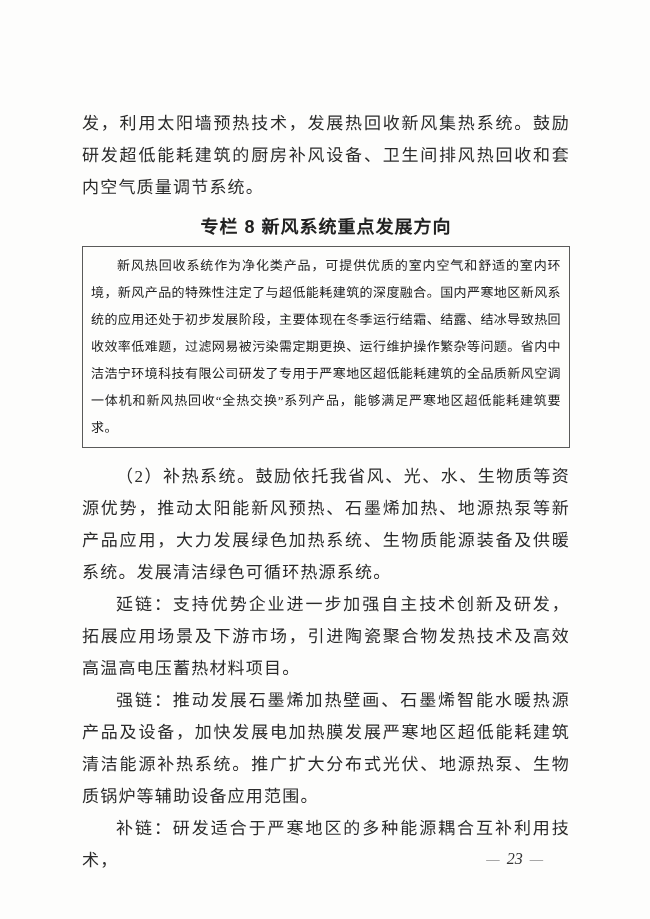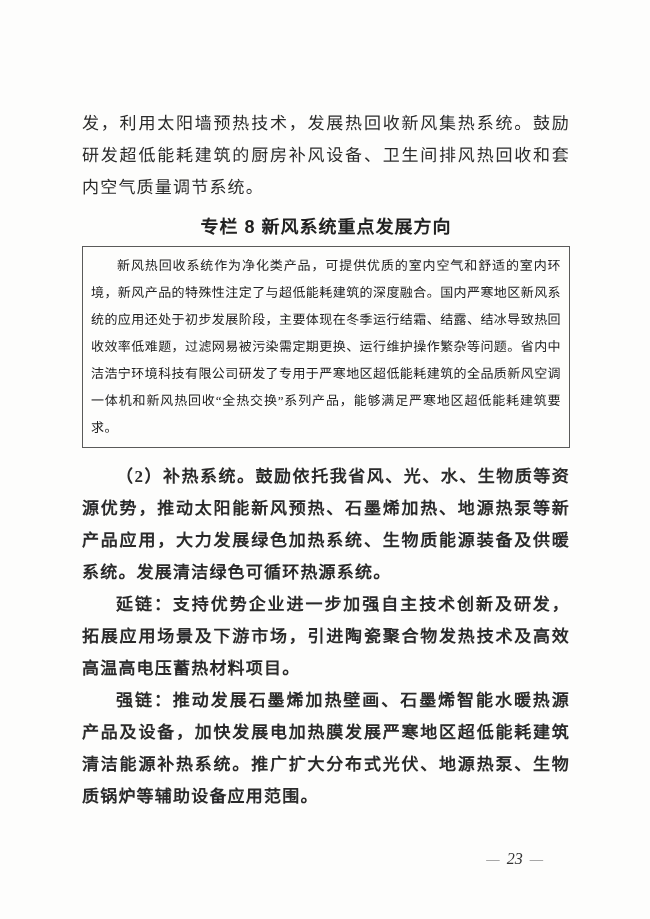--- a/index.html
+++ b/index.html
@@ -27,21 +27,20 @@
   .body-para {
     margin: 0;
     font-size: 17px;
     line-height: 32px;
     letter-spacing: 1.2px;
     text-align: justify;
     text-justify: inter-character;
   }
   .indent {
     text-indent: 2em;
-    font-weight: bold;
   }
   .box-title {
     margin: 8px 0 0 0;
     font-family: "Liberation Sans", "DejaVu Sans", sans-serif;
     font-weight: bold;
     font-size: 18px;
     line-height: 30px;
     letter-spacing: 1px;
     text-align: center;
     color: #222;
@@ -95,19 +94,20 @@
     <div class="feature-box">
       <p class="box-para">新风热回收系统作为净化类产品，可提供优质的室内空气和舒适的室内环境，新风产品的特殊性注定了与超低能耗建筑的深度融合。国内严寒地区新风系统的应用还处于初步发展阶段，主要体现在冬季运行结霜、结露、结冰导致热回收效率低难题，过滤网易被污染需定期更换、运行维护操作繁杂等问题。省内中洁浩宁环境科技有限公司研发了专用于严寒地区超低能耗建筑的全品质新风空调一体机和新风热回收“全热交换”系列产品，能够满足严寒地区超低能耗建筑要求。</p>
     </div>
 
     <p class="body-para indent para-after-box">（2）补热系统。鼓励依托我省风、光、水、生物质等资源优势，推动太阳能新风预热、石墨烯加热、地源热泵等新产品应用，大力发展绿色加热系统、生物质能源装备及供暖系统。发展清洁绿色可循环热源系统。</p>
 
     <p class="body-para indent">延链：支持优势企业进一步加强自主技术创新及研发，拓展应用场景及下游市场，引进陶瓷聚合物发热技术及高效高温高电压蓄热材料项目。</p>
 
     <p class="body-para indent">强链：推动发展石墨烯加热壁画、石墨烯智能水暖热源产品及设备，加快发展电加热膜发展严寒地区超低能耗建筑清洁能源补热系统。推广扩大分布式光伏、地源热泵、生物质锅炉等辅助设备应用范围。</p>
 
+    <p class="body-para indent">补链：研发适合于严寒地区的多种能源耦合互补利用技术，</p>
 
   </div>
 
   <div class="footer">
     <span class="dash">—</span><span>23</span><span class="dash">—</span>
   </div>
 </div>
 
 </body></html>

